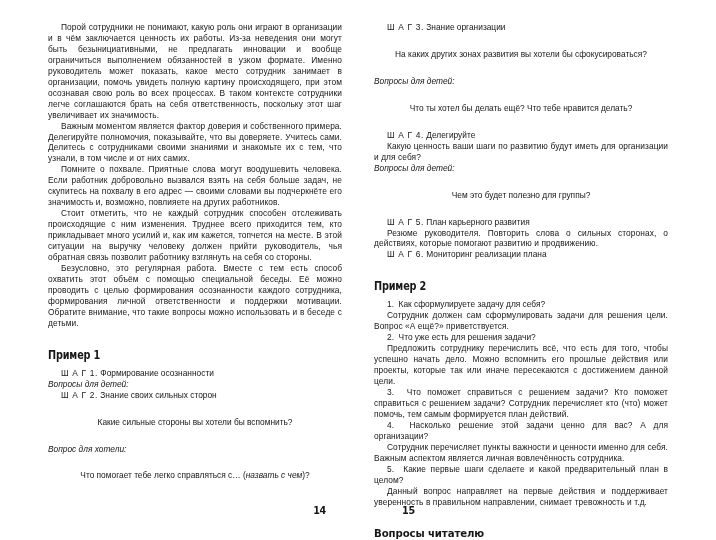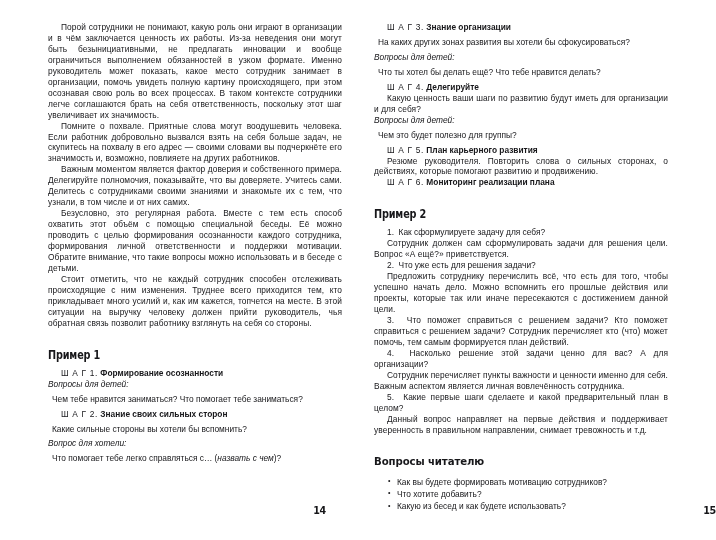--- a/index.html
+++ b/index.html
@@ -72,27 +72,27 @@
     transform-origin: left center;
   }
   .step {
     margin: 0;
     font-size: 8.35px;
     line-height: 10.95px;
     text-indent: 13px;
     text-align: left;
   }
   .step .lbl { font-weight: normal; letter-spacing: 0.08em; text-align: right; }
-  .step .ttl { font-weight: bold; text-align: center; }
+  .step .ttl { font-weight: normal; text-align: center; }
   .q {
-    margin: 4px;
+    margin: 16px;
     font-size: 8.35px;
     line-height: 10.95px;
     text-indent: 0;
-    text-align: left;
+    text-align: center;
   }
   .kids {
     margin: 0;
     font-size: 8.35px;
     line-height: 10.95px;
     font-style: italic;
     text-indent: 0;
     text-align: left;
   }
   .num {
@@ -123,46 +123,45 @@
   }
   .folio {
     position: absolute;
     bottom: 24px;
     font-size: 9.6px;
     font-weight: bold;
     font-family: "DejaVu Sans", "Liberation Sans", sans-serif;
     letter-spacing: -0.03em;
   }
   .folio-left { left: 0; right: 0; text-align: right; padding-right: 32px; }
-  .folio-right { left: 0; right: 0; text-align: right; padding-left: 32px; }
+  .folio-right { left: 12px; right: 0; text-align: left; padding-left: 32px; }
   i { font-style: italic; }
 </style>
 </head>
 <body>
 
 <div id="spread">
 
   <div class="page page-left">
     <div class="col">
 
       <p class="body">Порой сотрудники не понимают, какую роль они играют в организации и в чём заключается ценность их работы. Из-за неведения они могут быть безынициативными, не предлагать инновации и вообще ограничиться выполнением обязанностей в узком формате. Именно руководитель может показать, какое место сотрудник занимает в организации, помочь увидеть полную картину происходящего, при этом осознавая свою роль во всех процессах. В таком контексте сотрудники легче соглашаются брать на себя ответственность, поскольку этот шаг увеличивает их значимость.</p>
+      <p class="body">Важным моментом является фактор доверия и собственного примера. Делегируйте полномочия, показывайте, что вы доверяете. Учитесь сами. Делитесь с сотрудниками своими знаниями и знакомьте их с тем, что узнали, в том числе и от них самих.</p>
       <p class="body">Помните о похвале. Приятные слова могут воодушевить человека. Если работник добровольно вызвался взять на себя больше задач, не скупитесь на похвалу в его адрес — своими словами вы подчеркнёте его значимость и, возможно, повлияете на других работников.</p>
-      <p class="body">Важным моментом является фактор доверия и собственного примера. Делегируйте полномочия, показывайте, что вы доверяете. Учитесь сами. Делитесь с сотрудниками своими знаниями и знакомьте их с тем, что узнали, в том числе и от них самих.</p>
+      <p class="body">Стоит отметить, что не каждый сотрудник способен отслеживать происходящие с ним изменения. Труднее всего приходится тем, кто прикладывает много усилий и, как им кажется, топчется на месте. В этой ситуации на выручку человеку должен прийти руководитель, чья обратная связь позволит работнику взглянуть на себя со стороны.</p>
       <p class="body">Безусловно, это регулярная работа. Вместе с тем есть способ охватить этот объём с помощью специальной беседы. Её можно проводить с целью формирования осознанности каждого сотрудника, формирования личной ответственности и поддержки мотивации. Обратите внимание, что такие вопросы можно использовать и в беседе с детьми.</p>
-      <p class="body">Стоит отметить, что не каждый сотрудник способен отслеживать происходящие с ним изменения. Труднее всего приходится тем, кто прикладывает много усилий и, как им кажется, топчется на месте. В этой ситуации на выручку человеку должен прийти руководитель, чья обратная связь позволит работнику взглянуть на себя со стороны.</p>
 
       <div class="gap-lg"></div>
 
       <h2 class="example">Пример 1</h2>
 
       <div class="gap-sm"></div>
 
       <p class="step"><span class="lbl">Ш А Г 1.</span> <span class="ttl">Формирование осознанности</span></p>
       <p class="kids">Вопросы для детей:</p>
-      <p class="q">Чем тебе нравится заниматься? Что помогает тебе заниматься?</p>
 
       <p class="step"><span class="lbl">Ш А Г 2.</span> <span class="ttl">Знание своих сильных сторон</span></p>
       <p class="q">Какие сильные стороны вы хотели бы вспомнить?</p>
       <p class="kids">Вопрос для хотели:</p>
       <p class="q"><span>Что помогает тебе легко справляться с… (</span><i>назвать с чем</i><span>)?</span></p>
 
     </div>
     <div class="folio folio-left">14</div>
   </div>
 

